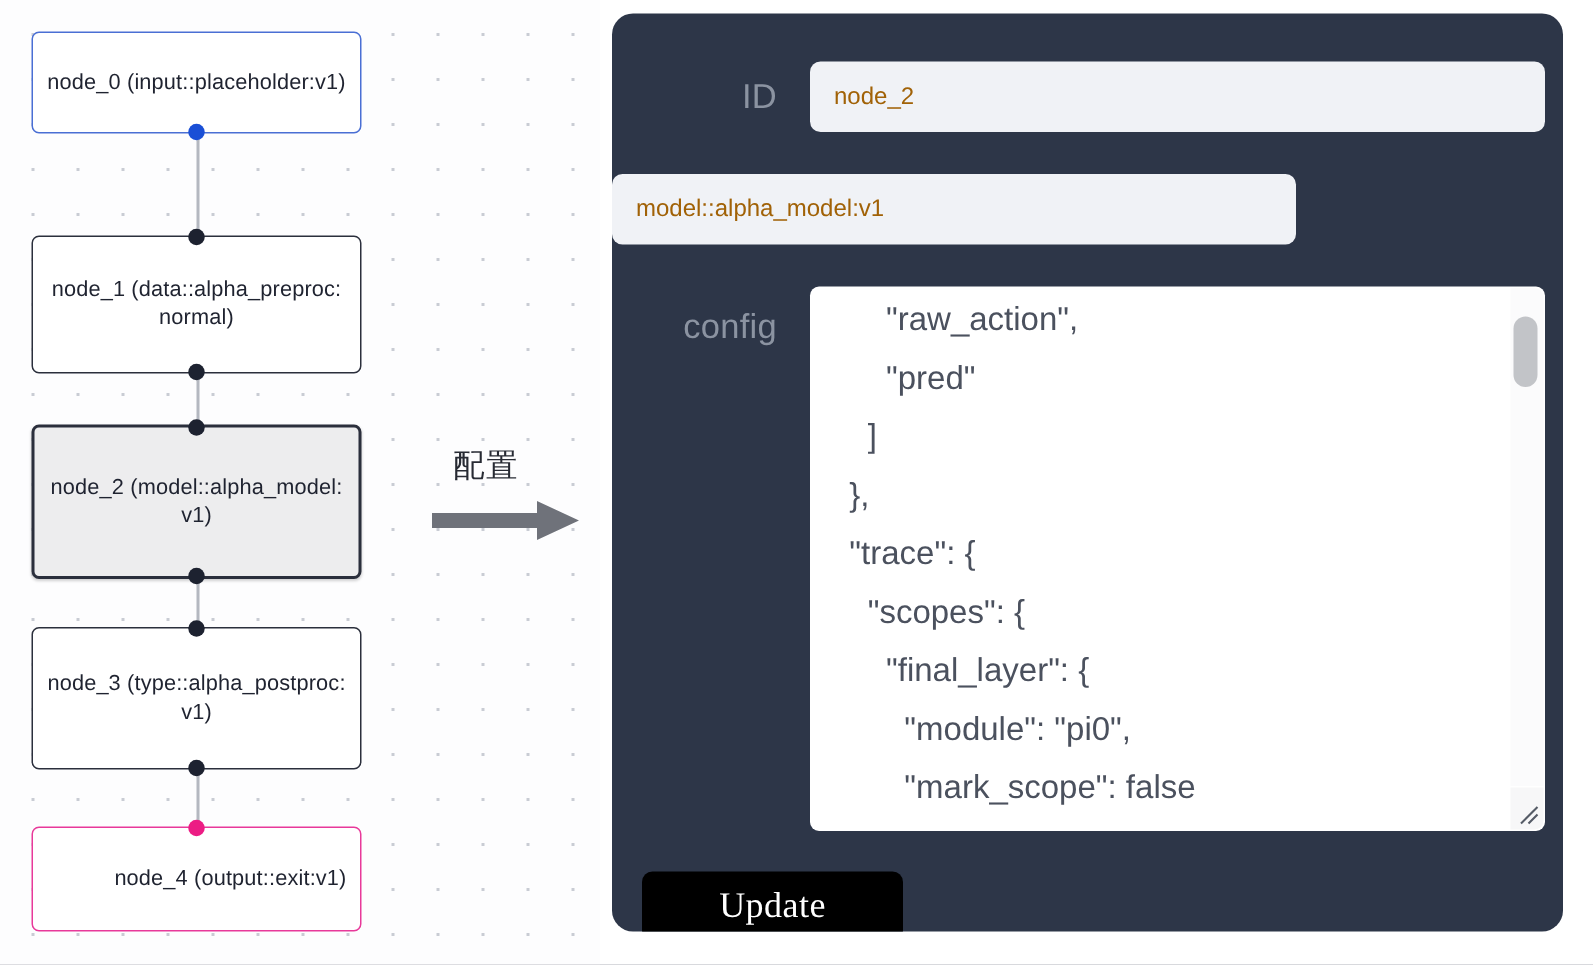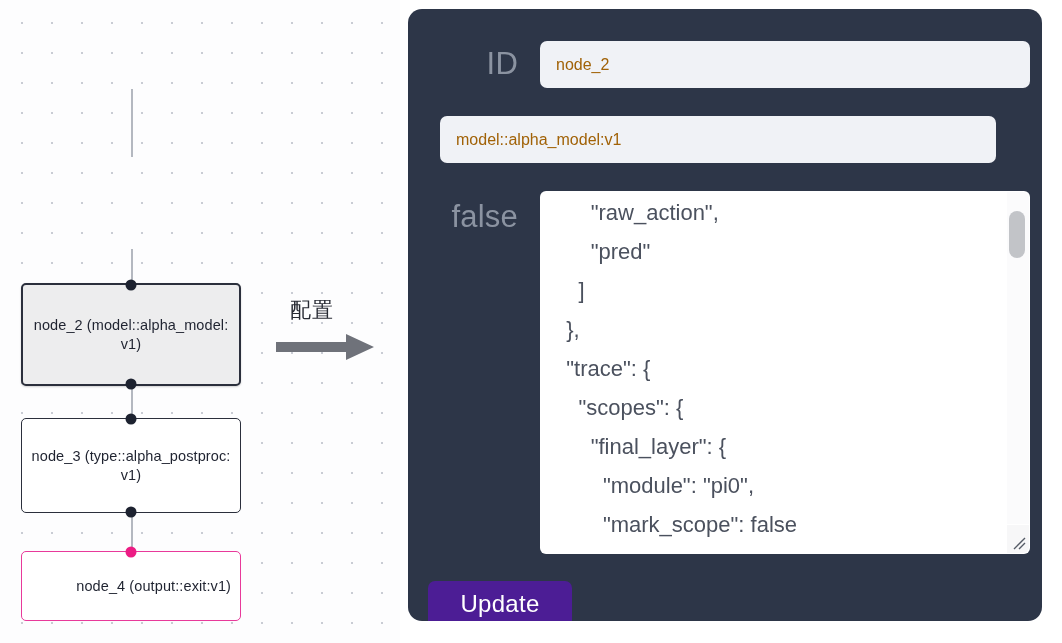--- a/index.html
+++ b/index.html
@@ -77,21 +77,21 @@
     border-radius: 50%;
     background: #1d2230;
     transform: translate(-50%, -50%);
   }
   .handle.blue { background: #1a4fd6; }
   .handle.pink { background: #ec1c84; }
 
   
   #arrow-group {
     position: absolute;
-    left: 276px;
+    left: 288px;
     top: 296px;
     width: 110px;
     height: 70px;
     text-align: center;
   }
   #arrow-label {
     position: absolute;
     left: 14px;
     top: 0px;
     font-size: 21px;
@@ -117,21 +117,21 @@
     overflow: hidden;
   }
 
   .form-row {
     position: absolute;
     display: flex;
     align-items: flex-start;
   }
   .form-label {
     color: #8b93a1;
-    font-size: 31px;
+    font-size: 23px;
     line-height: 28px;
     text-align: right;
     letter-spacing: .2px;
   }
   .text-input {
     box-sizing: border-box;
     background: #f0f2f6;
     border: none;
     border-radius: 7px;
     color: #a16207;
@@ -140,21 +140,21 @@
     padding: 0 16px;
     outline: none;
   }
 
   #row-id { left: 0; top: 32px; width: 634px; }
   #row-id .form-label { width: 110px; margin-right: 22px; padding-top: 9px; }
   #row-id .text-input { width: 490px; height: 47px; }
 
   #row-type { left: 0; top: 107px; width: 634px; }
   #row-type .form-label { width: 110px; margin-right: 22px; padding-top: 9px; }
-  #row-type .text-input { width: 556px; height: 47px; margin-left: 32px; }
+  #row-type .text-input { width: 456px; height: 47px; }
 
   #row-config { left: 0; top: 182px; width: 634px; }
   #row-config .form-label { width: 110px; margin-right: 22px; padding-top: 12px; }
 
   #config-textarea-wrap {
     position: relative;
     width: 490px;
     height: 363px;
   }
   #config-textarea {
@@ -200,45 +200,56 @@
     height: 28px;
     background: #f7f7f8;
     border-bottom-right-radius: 6px;
   }
   #config-resize-grip svg { position: absolute; right: 3px; bottom: 3px; }
 
   #update-button {
     position: absolute;
     left: 20px;
     top: 572px;
-    width: 144px;
+    width: 174px;
     height: 46px;
-    background: #4c1d95;
+    background: #000000;
     border: none;
     border-radius: 7px;
     color: #ffffff;
-    font-family: Liberation Sans, sans-serif;
+    font-family: Liberation Serif, serif;
     font-size: 24px;
     letter-spacing: .3px;
     cursor: pointer;
   }
 </style>
 </head>
 <body>
 
 <div id="screen">
 
   <div id="flow-canvas">
 
     <div class="edge-line" style="left:131px; top:89px; height:68px;"></div>
     <div class="edge-line" style="left:131px; top:249px; height:42px;"></div>
     <div class="edge-line" style="left:131px; top:376px; height:42px;"></div>
     <div class="edge-line" style="left:131px; top:513px; height:38px;"></div>
 
-
+    <div class="node is-input" style="left:21px; top:21px; width:220px; height:68px;">
+      <span class="node-text">node_0
+(input::placeholder:v1)</span>
+      <span class="handle blue" style="left:50%; top:100%;"></span>
+    </div>
+
+    <div class="node" style="left:21px; top:157px; width:220px; height:92px;">
+      <span class="node-text">node_1
+(data::alpha_preproc:normal)</span>
+      <span class="handle" style="left:50%; top:0;"></span>
+      <span class="handle" style="left:50%; top:100%;"></span>
+    </div>
 
     <div class="node is-selected" style="left:21px; top:283px; width:220px; height:103px;">
       <span class="node-text">node_2
 (model::alpha_model:v1)</span>
       <span class="handle" style="left:50%; top:0;"></span>
       <span class="handle" style="left:50%; top:100%;"></span>
     </div>
 
     <div class="node" style="left:21px; top:418px; width:220px; height:95px;">
       <span class="node-text">node_3
@@ -268,21 +279,21 @@
     <div class="form-row" id="row-id">
       <div class="form-label">ID</div>
       <input class="text-input" type="text" value="node_2" style="">
     </div>
 
     <div class="form-row" id="row-type">
       <input class="text-input" type="text" value="model::alpha_model:v1" style="">
     </div>
 
     <div class="form-row" id="row-config">
-      <div class="form-label">false</div>
+      <div class="form-label">config</div>
       <div id="config-textarea-wrap">
         <textarea id="config-textarea" spellcheck="false" style="">      "raw_action",
       "pred"
     ]
   },
   "trace": {
     "scopes": {
       "final_layer": {
         "module": "pi0",
         "mark_scope": false

